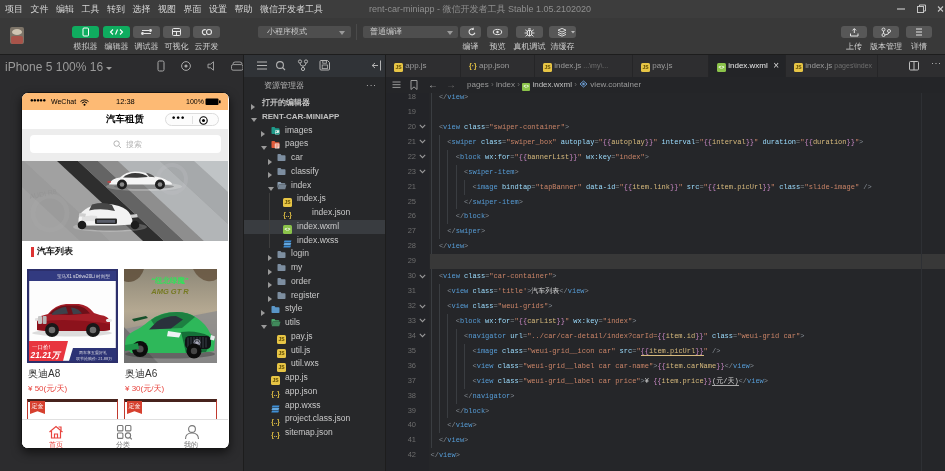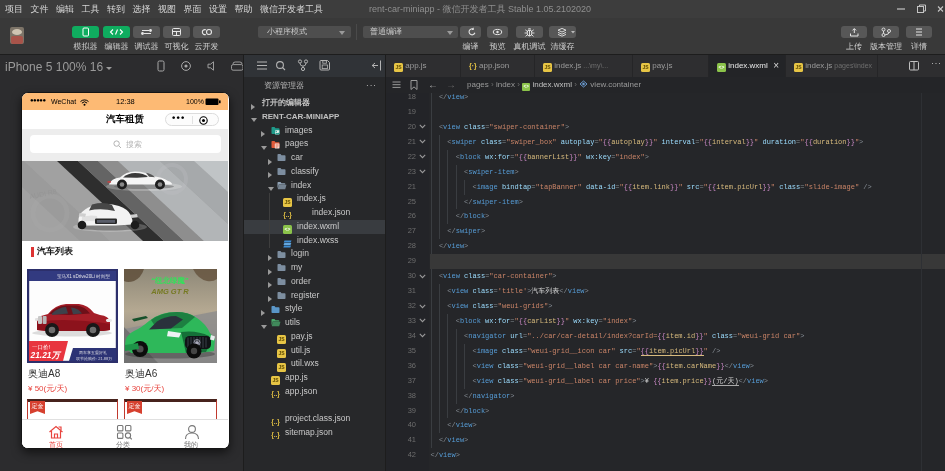--- a/index.html
+++ b/index.html
@@ -460,20 +460,30 @@
       <span class="ab" style="left:47px">util.wxs</span>
     </div>
     <div class="trow ab" style="top:316.1px">
       <span class="ab" style="left:27px;top:2.3px"><span class="ticon" style="background:#e7c545;color:#5d4a00">JS</span></span>
       <span class="ab" style="left:41px">app.js</span>
     </div>
     <div class="trow ab" style="top:329.85px">
       <span class="ab" style="left:27px;top:2.3px"><span class="ticon" style="color:#e7c545;font-size:6.5px;background:transparent">{..}</span></span>
       <span class="ab" style="left:41px">app.json</span>
     </div>
+    <div class="trow ab" style="top:343.6px">
+      <span class="ab" style="left:27px;top:2.3px">
+        <svg width="10" height="10" viewBox="0 0 10 10" style="position:absolute;top:2px">
+          <path d="M1.5 2.5 h7 l-0.8 2 h-7 Z" fill="#3f8fd6"></path>
+          <path d="M1.3 5 h7 l-0.8 2 h-7 Z" fill="#64a8e0"></path>
+          <path d="M1.1 7.5 h7 l-0.8 2 h-7 Z" fill="#3f8fd6"></path>
+        </svg>
+      </span>
+      <span class="ab" style="left:41px">app.wxss</span>
+    </div>
     <div class="trow ab" style="top:357.35px">
       <span class="ab" style="left:27px;top:2.3px"><span class="ticon" style="color:#e7c545;font-size:6.5px;background:transparent">{..}</span></span>
       <span class="ab" style="left:41px">project.class.json</span>
     </div>
     <div class="trow ab" style="top:371.1px">
       <span class="ab" style="left:27px;top:2.3px"><span class="ticon" style="color:#e7c545;font-size:6.5px;background:transparent">{..}</span></span>
       <span class="ab" style="left:41px">sitemap.json</span>
     </div>
     <div class="ab" style="left:25px;top:138px;width:1px;height:55px;background:#3e3e3e"></div>
   </div>

